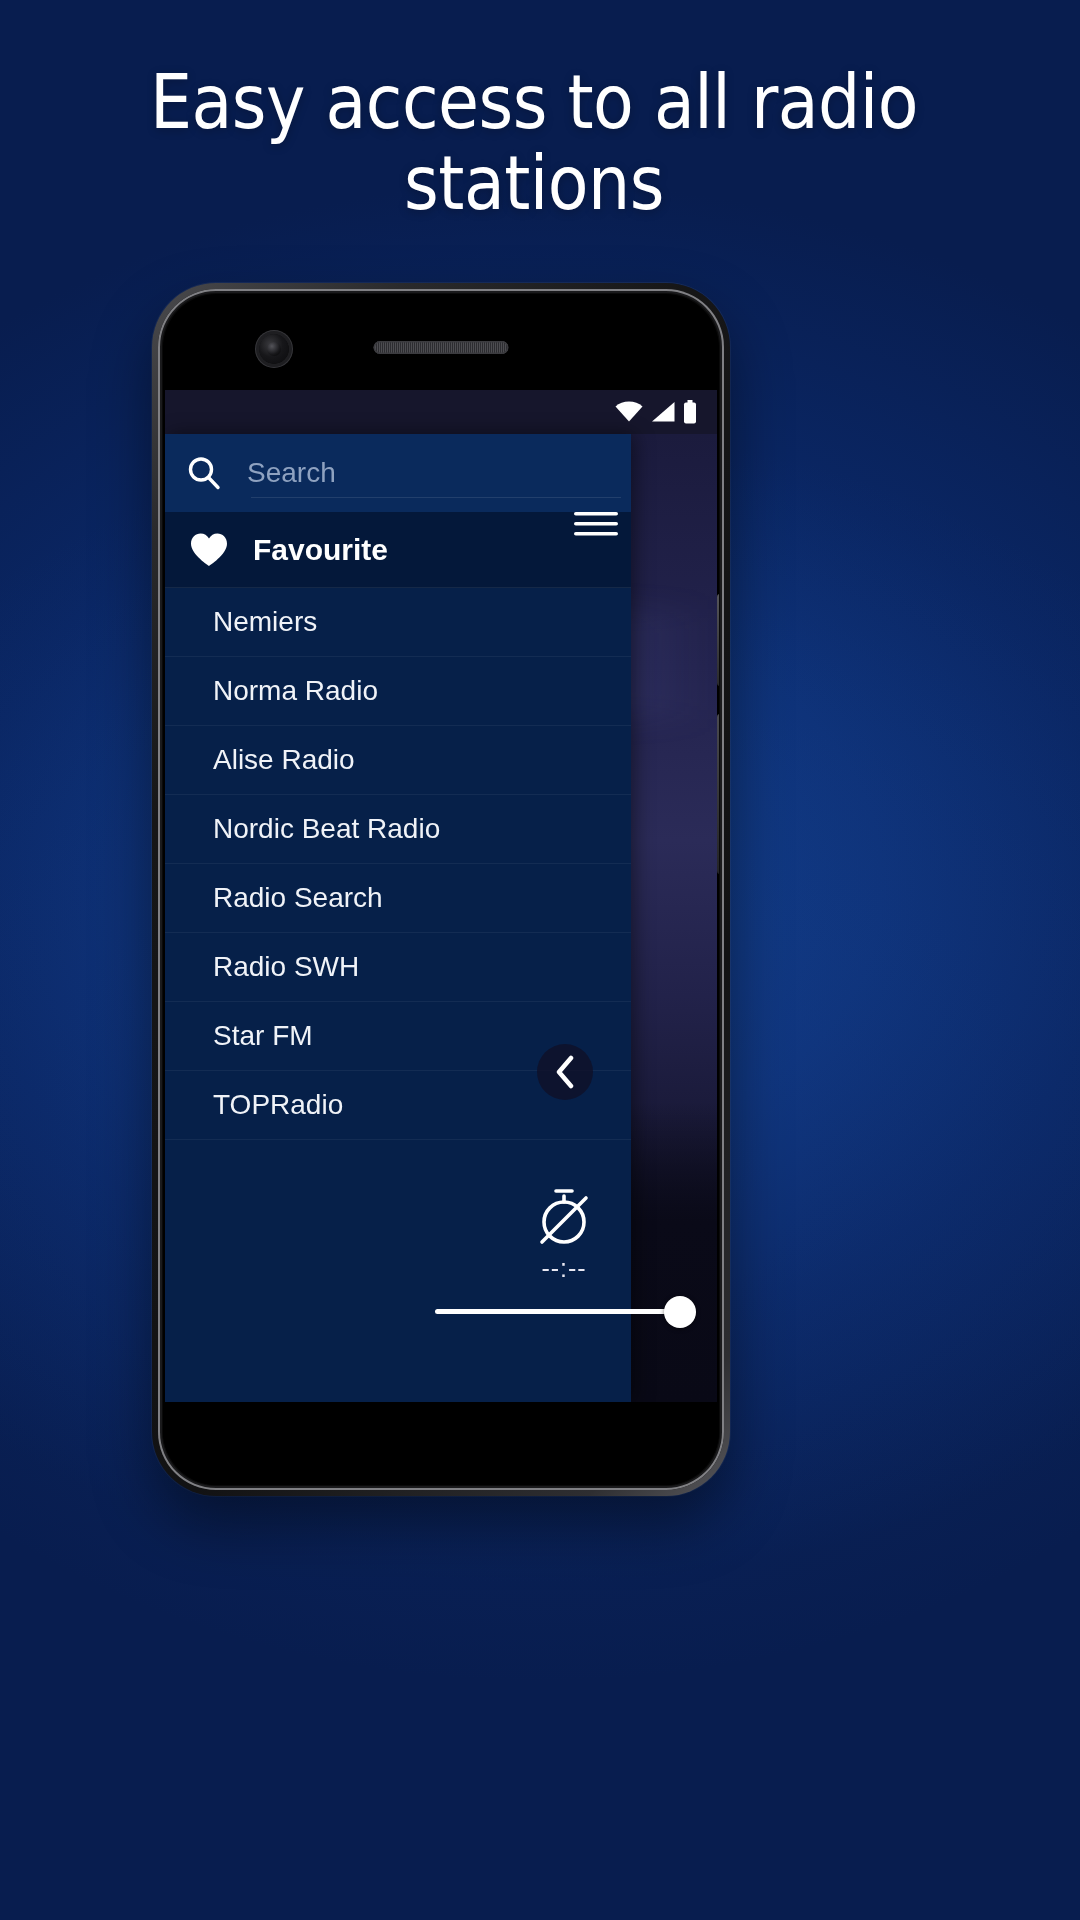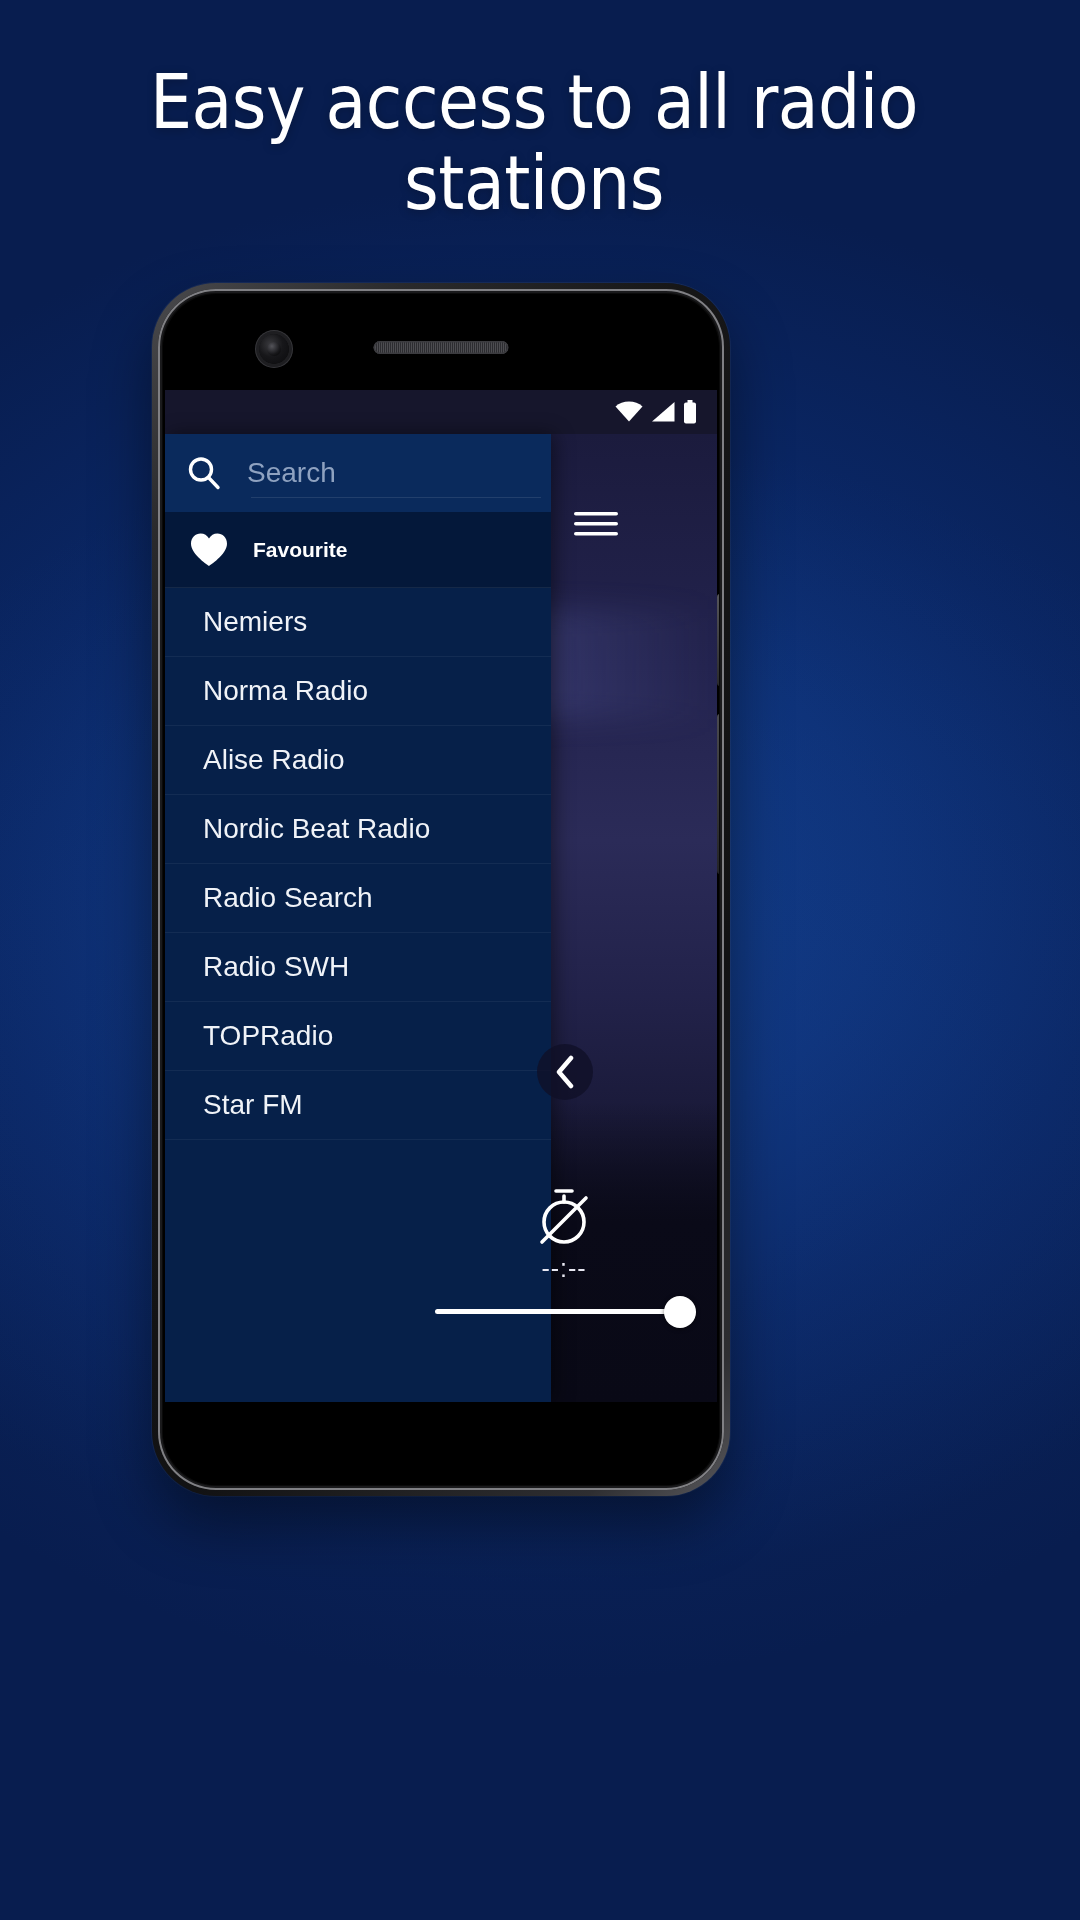--- a/index.html
+++ b/index.html
@@ -148,21 +148,21 @@
     position:relative; flex:1; height:5px; border-radius:3px; background:#ffffff;
   }
   .vol-knob{
     position:absolute; right:-3px; top:50%; transform:translate(0,-50%);
     width:32px; height:32px; border-radius:50%; background:#ffffff;
     box-shadow:0 1px 4px rgba(0,0,0,.5);
   }
 
   
   .drawer{
-    position:absolute; left:0; top:0; bottom:0; width:386px;
+    position:absolute; left:0; top:0; bottom:0; width:466px;
     background:#062049; z-index:10;
     box-shadow:4px 0 18px rgba(0,0,0,.45);
     display:flex; flex-direction:column;
   }
   .search-row{
     height:78px; flex:0 0 78px;
     display:flex; align-items:center;
     background:#0a2a5c;
     padding-left:22px;
     position:relative;
@@ -181,28 +181,28 @@
   .hamburger-btn{
     position:absolute; left:405px; top:64px; width:52px; height:52px;
     display:flex; align-items:center; justify-content:center; z-index:11;
   }
 
   .section-head{
     height:76px; flex:0 0 76px;
     display:flex; align-items:center; gap:24px;
     padding-left:24px;
     background:#04183a;
-    color:#ffffff; font-size:21px; font-weight:bold;
+    color:#ffffff; font-size:30px; font-weight:bold;
     border-bottom:1px solid rgba(255,255,255,.07);
   }
   .list-scroll{ overflow:hidden; }
   .list-item{
     height:69px;
     display:flex; align-items:center;
-    padding-left:38px;
+    padding-left:48px;
     color:#f0f3f8; font-size:28px;
     background:#062049;
     border-bottom:1px solid rgba(255,255,255,.055);
   }
 
   .heart-ico, .lines-ico { display:block; flex:0 0 auto; }
 
   
   .chin{
     position:absolute; left:0; right:0; top:1108px; bottom:0; background:#000;
@@ -298,24 +298,24 @@
               <div class="list-item">
                 <span>Nordic Beat Radio</span>
               </div>
               <div class="list-item">
                 <span>Radio Search</span>
               </div>
               <div class="list-item">
                 <span>Radio SWH</span>
               </div>
               <div class="list-item">
+                <span>Star FM</span>
+              </div>
+              <div class="list-item">
                 <span>TOPRadio</span>
-              </div>
-              <div class="list-item">
-                <span>Star FM</span>
               </div>
 
             </div>
           </div>
 
           <div class="hamburger-btn">
             <svg width="44" height="28" viewBox="0 0 44 28">
               <rect x="0" y="2" width="44" height="3.6" rx="1.8" fill="#ffffff"></rect>
               <rect x="0" y="12" width="44" height="3.6" rx="1.8" fill="#ffffff"></rect>
               <rect x="0" y="22" width="44" height="3.6" rx="1.8" fill="#ffffff"></rect>

